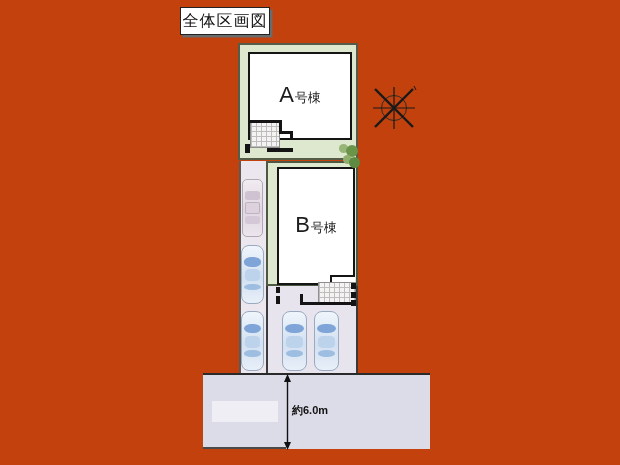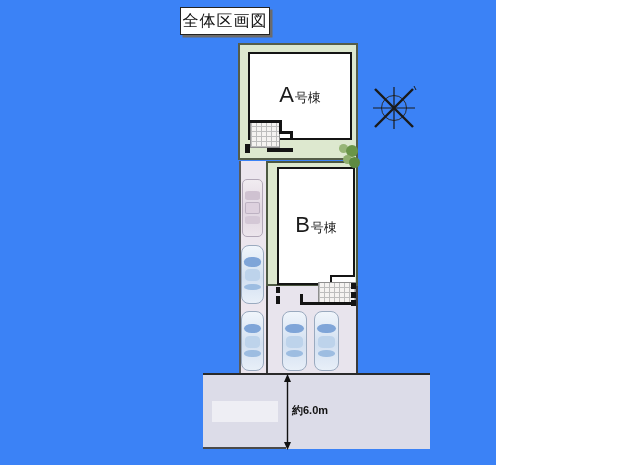--- a/index.html
+++ b/index.html
@@ -1,17 +1,17 @@
 <!DOCTYPE html>
 <html><head>
 <meta charset="utf-8">
 <style>
   html,body{margin:0;padding:0;background:#fff;}
   #stage{
-    position:relative;width:496px;height:465px;background:#3b82f6;overflow:hidden;
+    position:relative;width:620px;height:465px;background:#c2410c;overflow:hidden;
     font-family:"Liberation Sans",sans-serif;
   }
   .abs{position:absolute;}
 
   
   .title-box{
     left:180px;top:7px;width:88px;height:26px;
     border:1.6px solid #222;box-shadow:2.5px 2.5px 0 0 #6b6b6b;
     display:flex;align-items:center;justify-content:center;
     font-family:"Liberation Serif","DejaVu Serif",serif;

